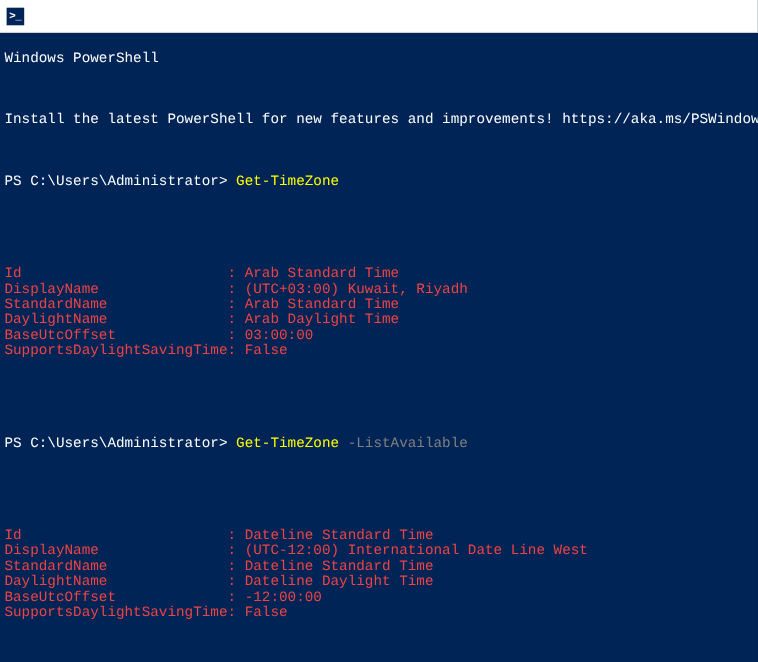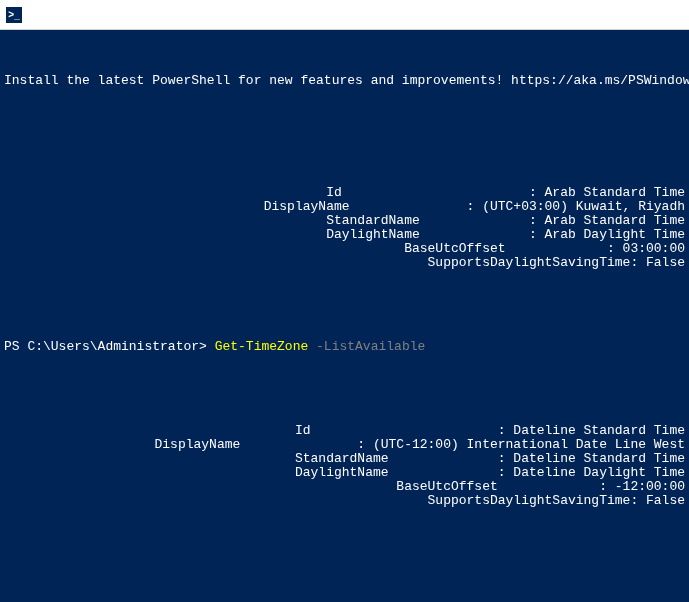--- a/index.html
+++ b/index.html
@@ -52,45 +52,46 @@
       color: #ffffff;
     }
     .cmd {
       color: #ffff00;
     }
     .param {
       color: #808080;
     }
     .prop-line {
       display: block;
-      color: #ffffff;
-      text-align: right;
+      color: #ef4444;
     }
     .prop-key {
       display: inline-block;
       width: 26ch;
     }
     .prop-sep {
       display: inline-block;
     }
     .prop-val {
       display: inline-block;
     }
   </style>
 </head>
 <body>
 
 <div class="titlebar">
   <span class="titlebar-icon">&gt;_</span>
 </div>
 
 <div class="terminal">
+<span class="line">Windows PowerShell</span>
 <span class="line"> </span>
 <span class="line">Install the latest PowerShell for new features and improvements! https://aka.ms/PSWindows</span>
 <span class="line"> </span>
+<span class="line"><span class="prompt">PS C:\Users\Administrator&gt; </span><span class="cmd">Get-TimeZone</span></span>
 <span class="line"> </span>
 <span class="line"> </span>
 <div><span class="prop-line"><span class="prop-key">Id                        </span><span class="prop-sep">: </span><span class="prop-val">Arab Standard Time</span></span><span class="prop-line"><span class="prop-key">DisplayName               </span><span class="prop-sep">: </span><span class="prop-val">(UTC+03:00) Kuwait, Riyadh</span></span><span class="prop-line"><span class="prop-key">StandardName              </span><span class="prop-sep">: </span><span class="prop-val">Arab Standard Time</span></span><span class="prop-line"><span class="prop-key">DaylightName              </span><span class="prop-sep">: </span><span class="prop-val">Arab Daylight Time</span></span><span class="prop-line"><span class="prop-key">BaseUtcOffset             </span><span class="prop-sep">: </span><span class="prop-val">03:00:00</span></span><span class="prop-line"><span class="prop-key">SupportsDaylightSavingTime</span><span class="prop-sep">: </span><span class="prop-val">False</span></span></div>
 <span class="line"> </span>
 <span class="line"> </span>
 <span class="line"><span class="prompt">PS C:\Users\Administrator&gt; </span><span class="cmd">Get-TimeZone</span><span class="param"> -ListAvailable</span></span>
 <span class="line"> </span>
 <span class="line"> </span>
 <div><span class="prop-line"><span class="prop-key">Id                        </span><span class="prop-sep">: </span><span class="prop-val">Dateline Standard Time</span></span><span class="prop-line"><span class="prop-key">DisplayName               </span><span class="prop-sep">: </span><span class="prop-val">(UTC-12:00) International Date Line West</span></span><span class="prop-line"><span class="prop-key">StandardName              </span><span class="prop-sep">: </span><span class="prop-val">Dateline Standard Time</span></span><span class="prop-line"><span class="prop-key">DaylightName              </span><span class="prop-sep">: </span><span class="prop-val">Dateline Daylight Time</span></span><span class="prop-line"><span class="prop-key">BaseUtcOffset             </span><span class="prop-sep">: </span><span class="prop-val">-12:00:00</span></span><span class="prop-line"><span class="prop-key">SupportsDaylightSavingTime</span><span class="prop-sep">: </span><span class="prop-val">False</span></span></div>
 

